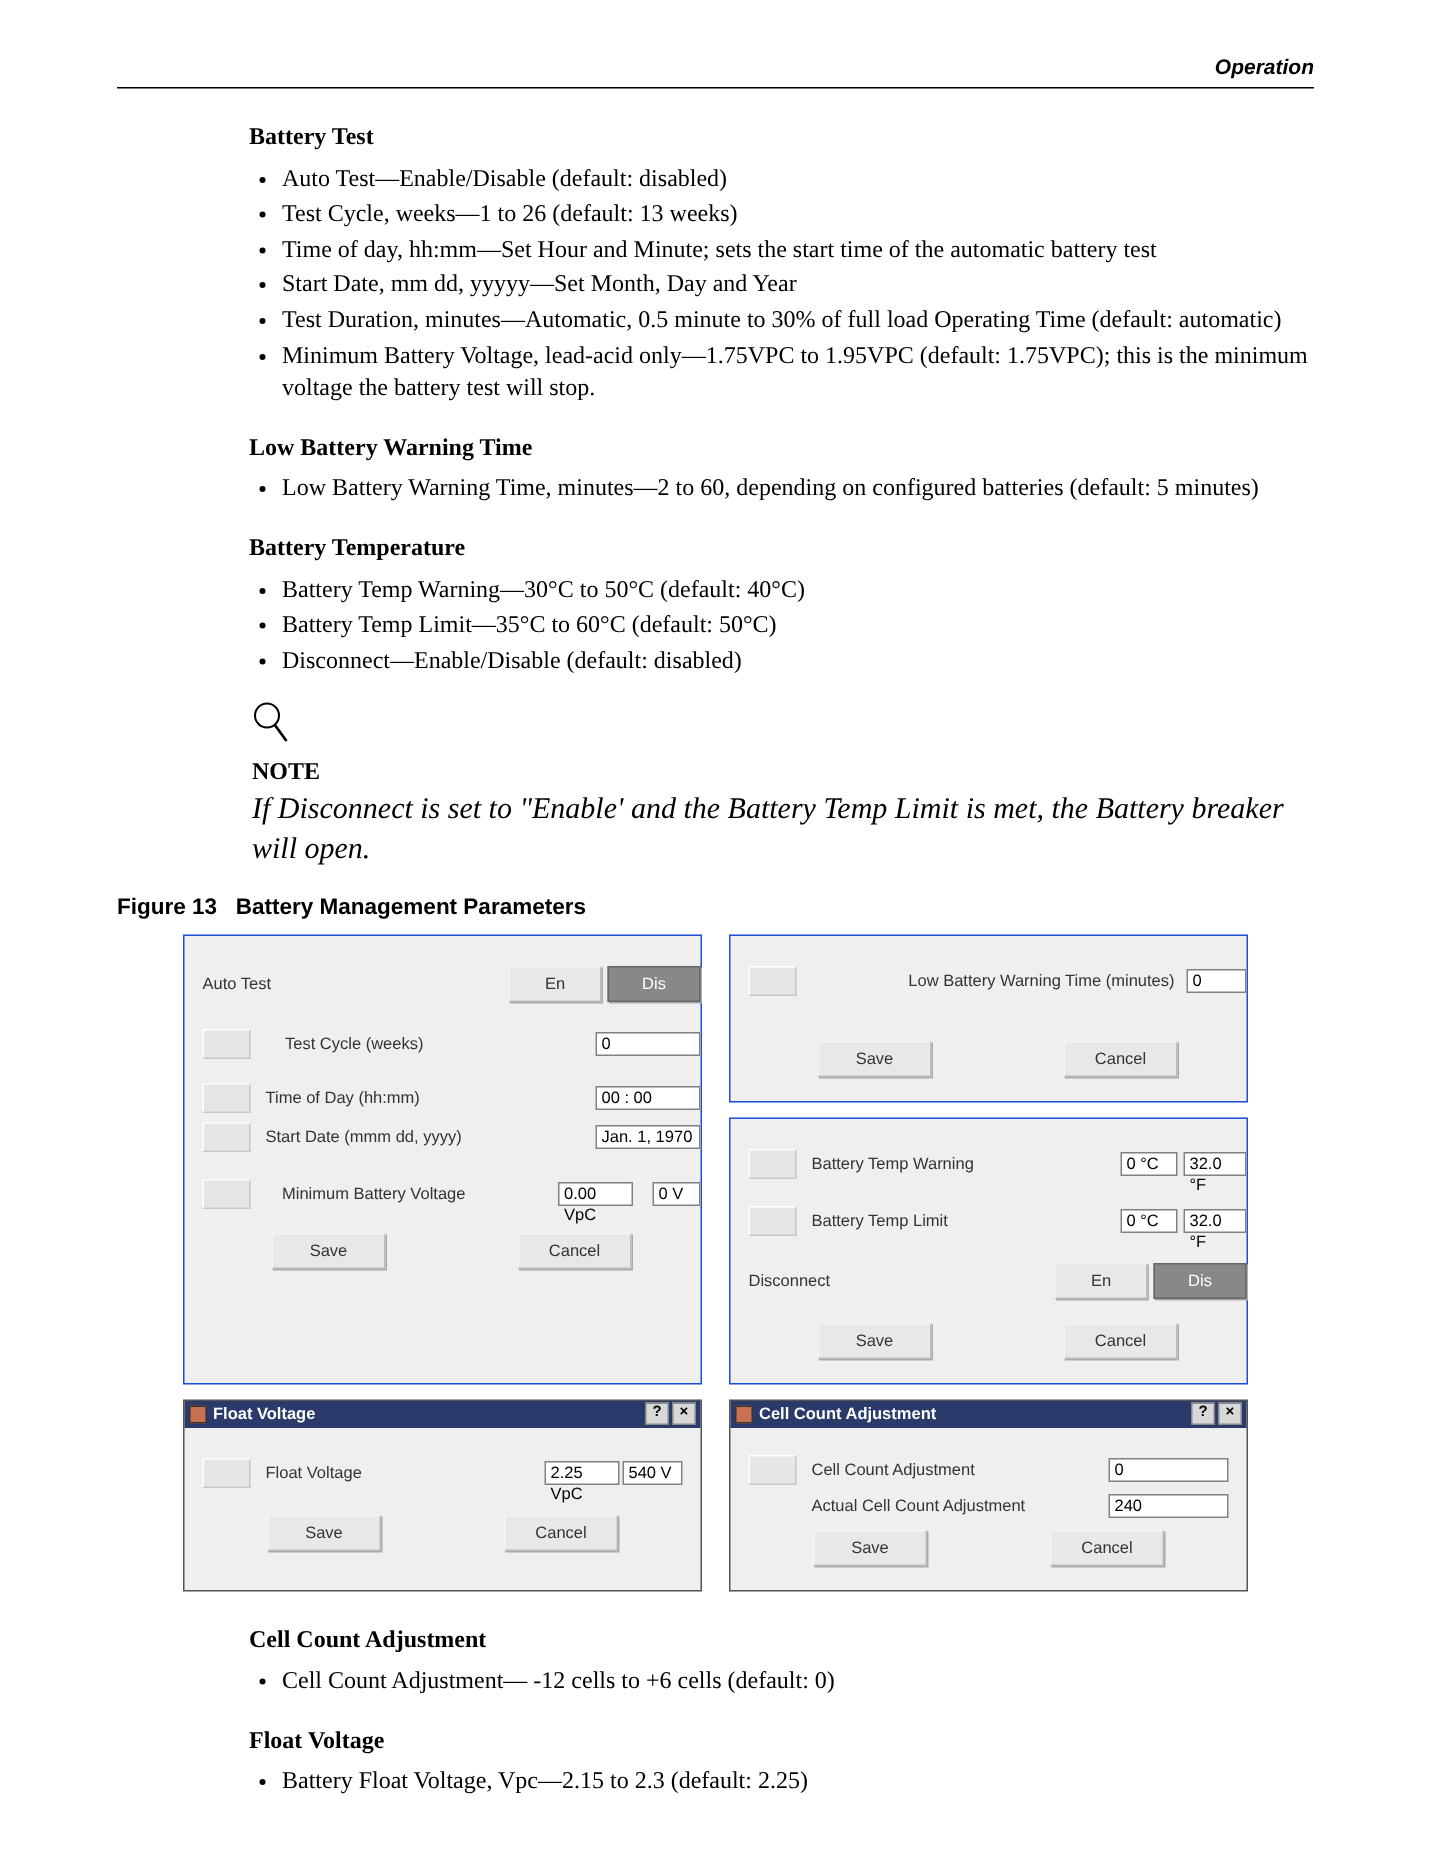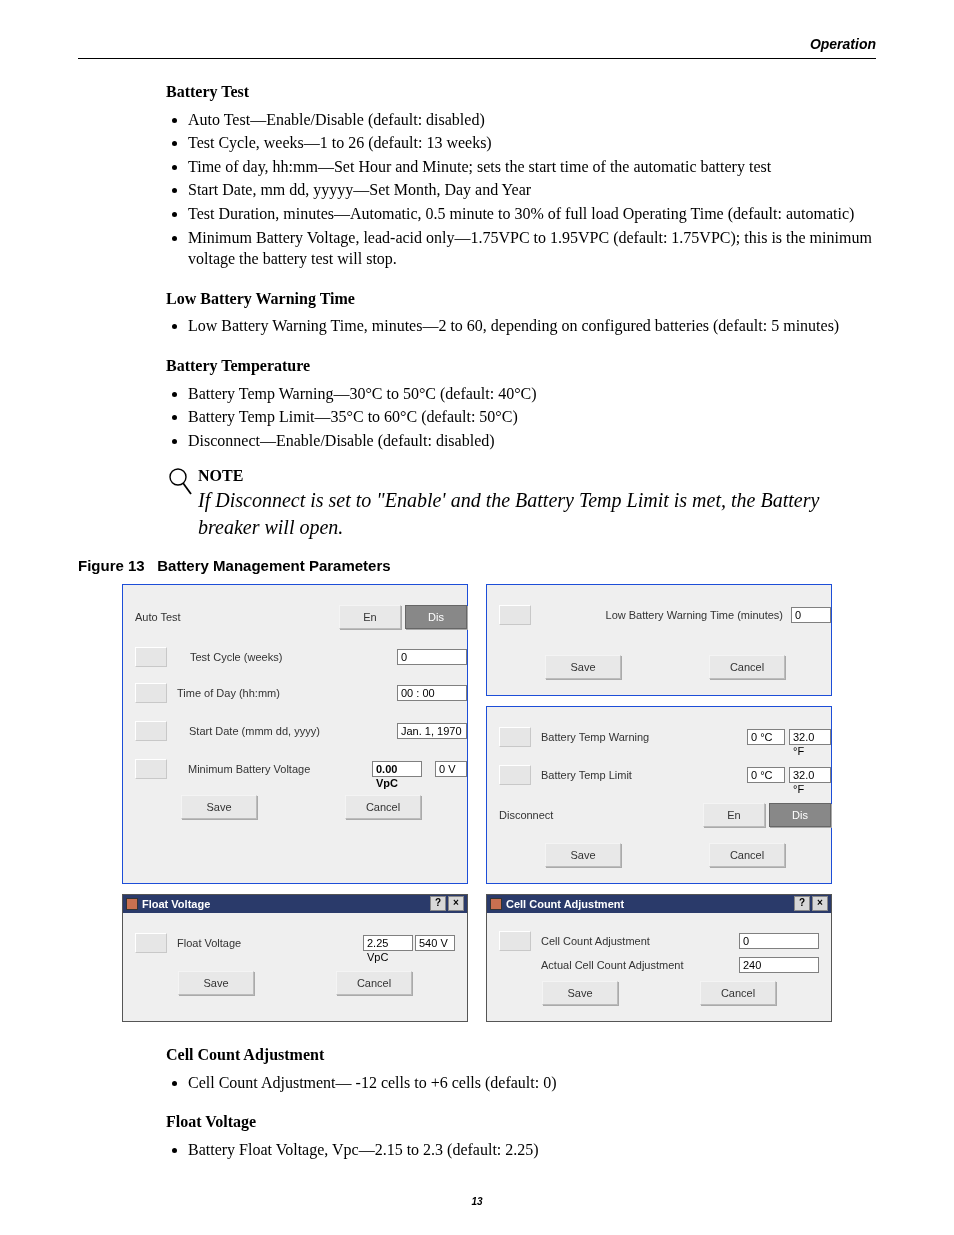--- a/index.html
+++ b/index.html
@@ -46,20 +46,21 @@
   }
   .content ul li {
     margin: 2px 0;
   }
   .note-row {
     display: flex;
     align-items: flex-start;
     margin-left: 2px;
     margin-top: 14px;
     margin-bottom: 8px;
+    flex-direction: column;
   }
   .note-icon {
     flex: 0 0 auto;
     width: 30px;
     padding-top: 2px;
   }
   .note-body {
     flex: 1 1 auto;
   }
   .note-body .note-title {
@@ -248,29 +249,29 @@
         <div class="ss-row" style="margin-top:18px;gap:13px;">
           <span class="ss-stub"></span>
           <span class="ss-txtlabel">Test Cycle (weeks)</span>
           <span class="ss-field" style="width:70px;">0</span>
         </div>
         <div class="ss-row" style="margin-top:16px;">
           <span class="ss-stub"></span>
           <span class="ss-txtlabel">Time of Day (hh:mm)</span>
           <span class="ss-field" style="width:70px;">00 : 00</span>
         </div>
-        <div class="ss-row" style="margin-top:18px;gap:12px;">
+        <div class="ss-row" style="margin-top:6px;">
           <span class="ss-stub"></span>
           <span class="ss-txtlabel">Start Date (mmm dd, yyyy)</span>
           <span class="ss-field" style="width:70px;">Jan. 1, 1970</span>
         </div>
         <div class="ss-row" style="margin-top:18px;gap:11px;">
           <span class="ss-stub"></span>
           <span class="ss-txtlabel">Minimum Battery Voltage</span>
-          <span class="ss-field" style="width:50px;font-weight:bold;">0.00 VpC</span>
+          <span class="ss-field" style="width:50px;">0.00 VpC</span>
           <span class="ss-field" style="width:32px; margin-left:2px;">0 V</span>
         </div>
         <div class="ss-btn-row">
           <span class="ss-btn">Save</span>
           <span class="ss-btn">Cancel</span>
         </div>
       </div>
 
       <div class="ss-block">
         <div class="ss-row">

